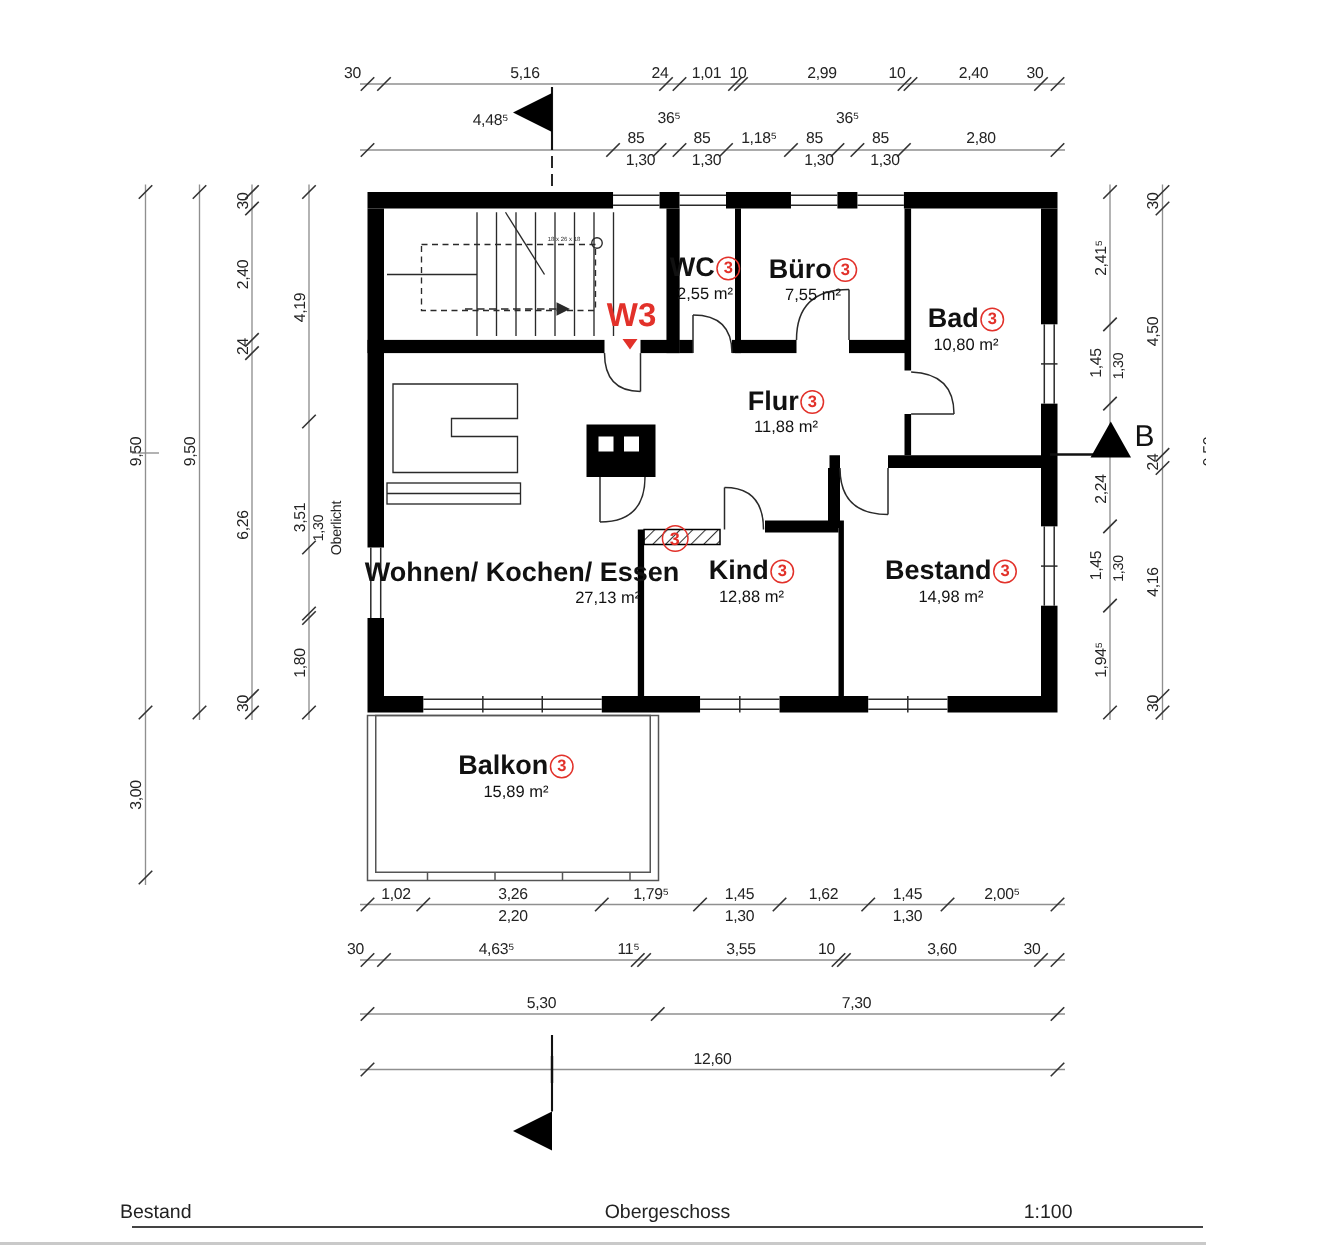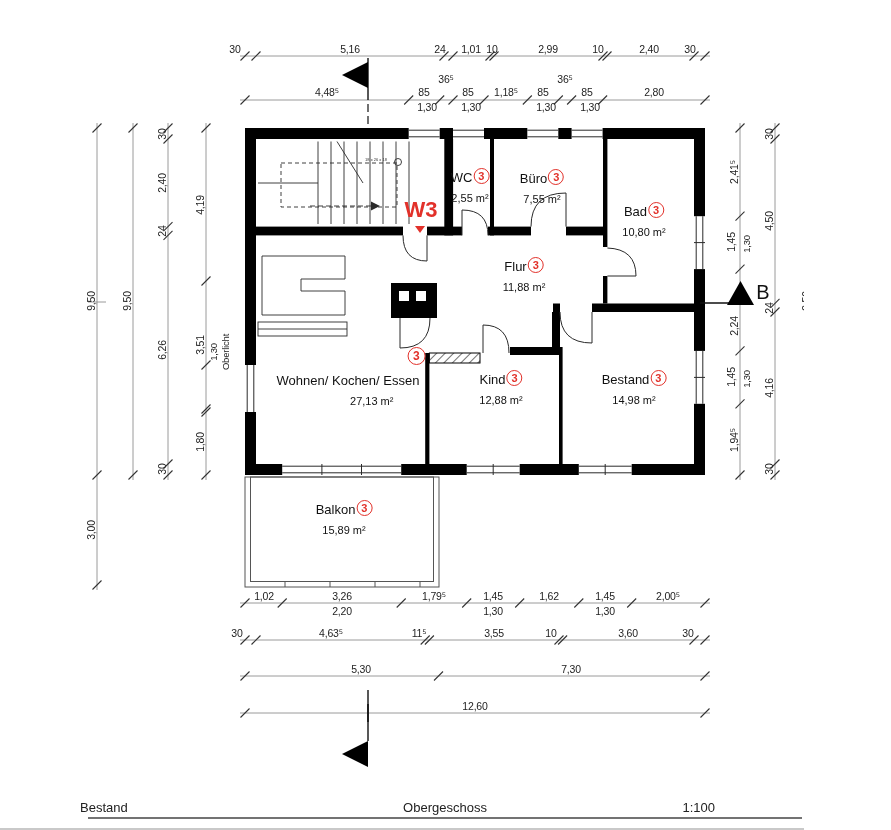--- a/index.html
+++ b/index.html
@@ -4,22 +4,22 @@
 <style>
   html,body{margin:0;padding:0;background:#fff;}
   #stage{position:relative;width:804px;height:830px;background:#fff;overflow:hidden;
          font-family:"Liberation Sans","DejaVu Sans",sans-serif;}
   svg{position:absolute;left:0;top:0;}
   .d{position:absolute;transform:translate(-50%,-50%);font-size:10.5px;color:#232323;
      white-space:nowrap;letter-spacing:-0.2px;}
   .v{transform:translate(-50%,-50%) rotate(-90deg);}
   .sm{font-size:9.5px;}
   .room{position:absolute;transform:translate(-50%,0);text-align:center;color:#111;}
-  .rname{font-weight:normal;font-size:13px;white-space:nowrap;}
-  .rarea{font-size:11px;margin-top:6px;white-space:nowrap;}
+  .rname{font-weight:bold;font-size:18px;white-space:nowrap;}
+  .rarea{font-size:11px;margin-top:1px;white-space:nowrap;}
   .rc{display:inline-block;width:14px;height:14px;border:1.5px solid #e2312a;border-radius:50%;
       color:#e2312a;font-weight:bold;font-size:11px;line-height:14px;text-align:center;
       vertical-align:2px;margin-left:1px;background:rgba(255,255,255,.0);}
   .rc-above{position:absolute;right:-6px;top:-24px;width:16px;height:16px;line-height:16px;font-size:12px;}
   .w3{position:absolute;transform:translate(-50%,-50%);color:#e2312a;font-weight:bold;font-size:22px;}
   .bmark{position:absolute;transform:translate(-50%,-50%);font-size:20px;color:#111;}
   .stairnote{position:absolute;font-size:4px;color:#333;transform:translate(-50%,-50%);}
   .foot{position:absolute;font-size:13px;color:#222;white-space:nowrap;}
 </style>
 </head>
@@ -272,21 +272,21 @@
 <span class="d" style="left:235px;top:49px">30</span>
 <span class="d" style="left:350px;top:49px">5,16</span>
 <span class="d" style="left:440px;top:49px">24</span>
 <span class="d" style="left:471px;top:49px">1,01</span>
 <span class="d" style="left:492px;top:49px">10</span>
 <span class="d" style="left:548px;top:49px">2,99</span>
 <span class="d" style="left:598px;top:49px">10</span>
 <span class="d" style="left:649px;top:49px">2,40</span>
 <span class="d" style="left:690px;top:49px">30</span>
 
-<span class="d" style="left:327px;top:92px">4,48⁵</span>
+<span class="d" style="left:327px;top:80px">4,48⁵</span>
 <span class="d" style="left:424px;top:92px">85</span>
 <span class="d" style="left:468px;top:92px">85</span>
 <span class="d" style="left:506px;top:92px">1,18⁵</span>
 <span class="d" style="left:543px;top:92px">85</span>
 <span class="d" style="left:587px;top:92px">85</span>
 <span class="d" style="left:654px;top:92px">2,80</span>
 <span class="d" style="left:446px;top:79px">36⁵</span>
 <span class="d" style="left:565px;top:79px">36⁵</span>
 <span class="d" style="left:427px;top:107px">1,30</span>
 <span class="d" style="left:471px;top:107px">1,30</span>

